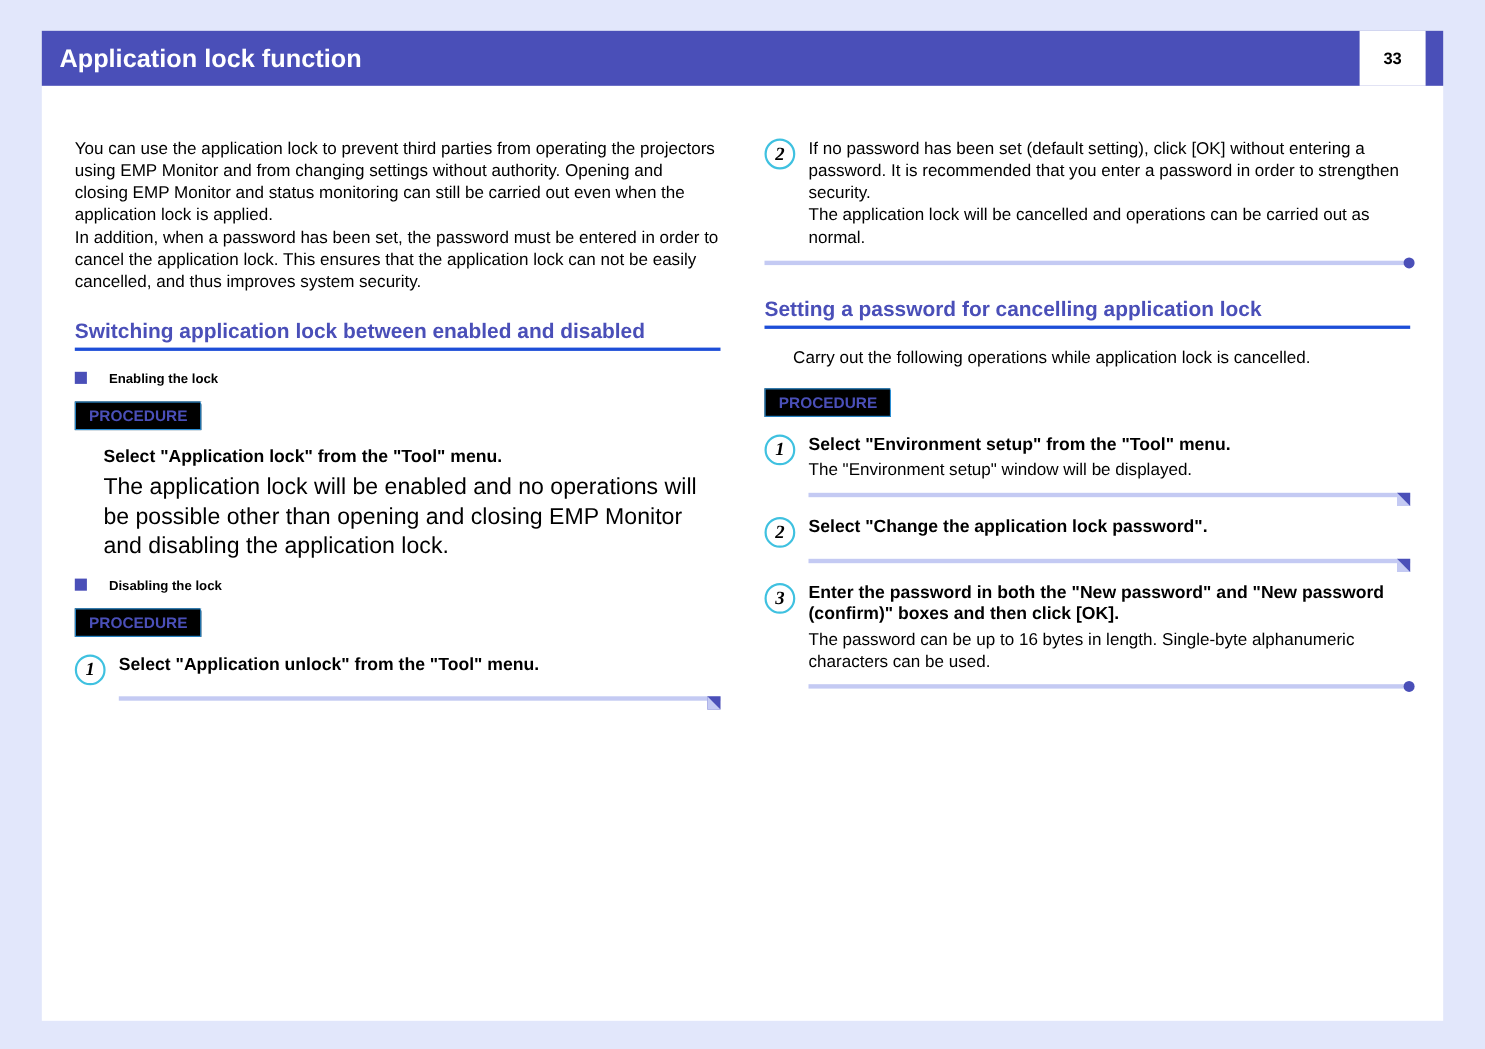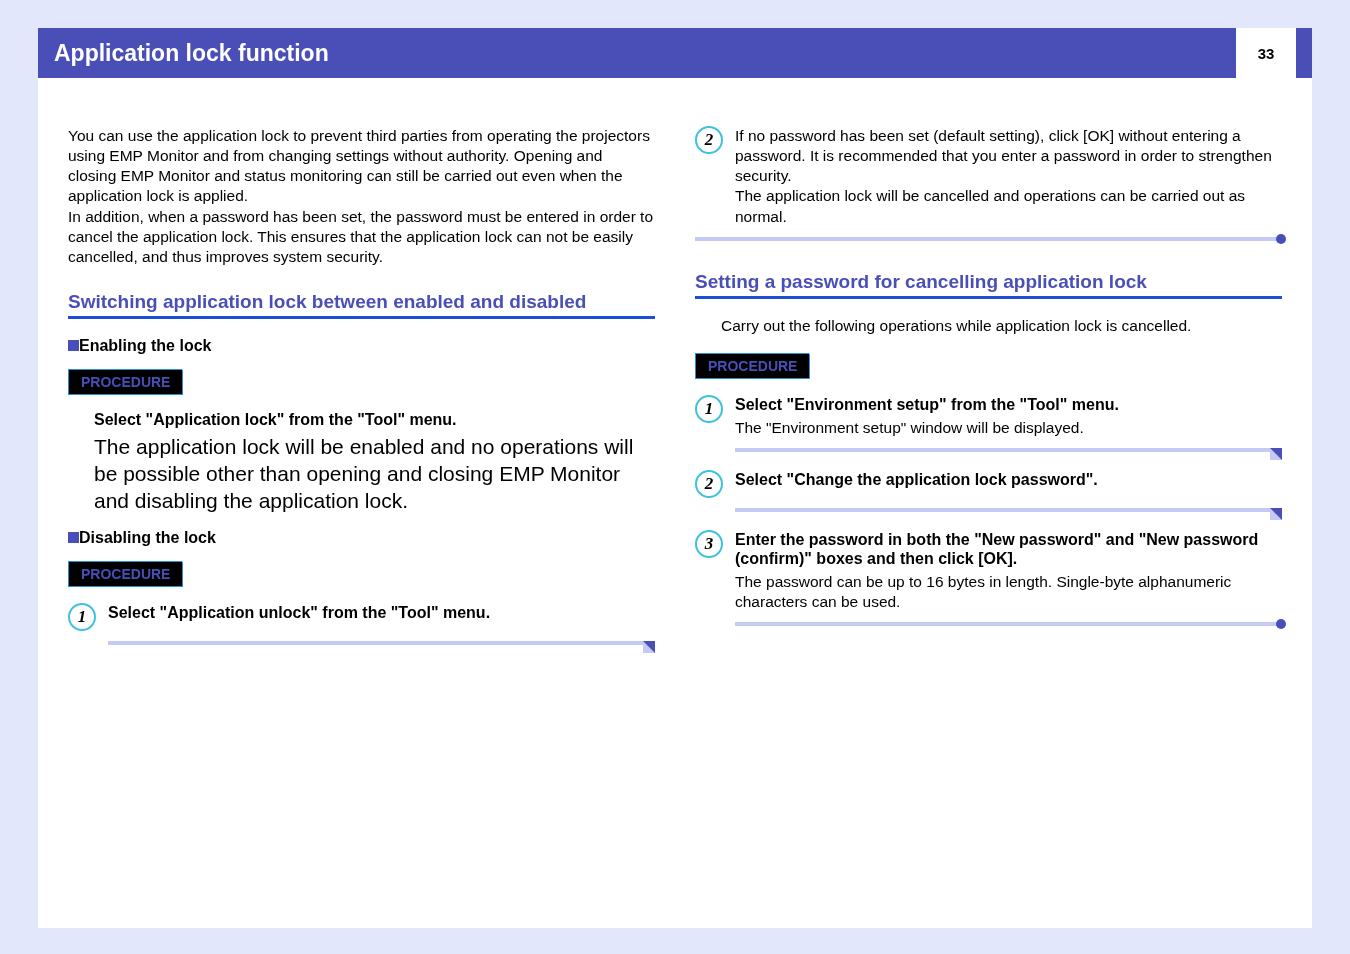--- a/index.html
+++ b/index.html
@@ -58,25 +58,25 @@
   .section-h {
     color: #4a4fb8;
     font-weight: bold;
     font-size: 19px;
     line-height: 1.2;
     padding-bottom: 2px;
     border-bottom: 3px solid #1d4ed8;
     margin-bottom: 18px;
   }
   .sub-h {
-    font-size: 16px;
-    font-weight: bold;
-    display: flex;
-    align-items: center;
-    gap: 0;
+    font-size: 12px;
+    font-weight: bold;
+    display: flex;
+    align-items: center;
+    gap: 20px;
     margin-bottom: 14px;
   }
   .sq {
     width: 11px;
     height: 11px;
     background: #4a4fb8;
     display: inline-block;
   }
   .proc-tag {
     display: inline-block;

